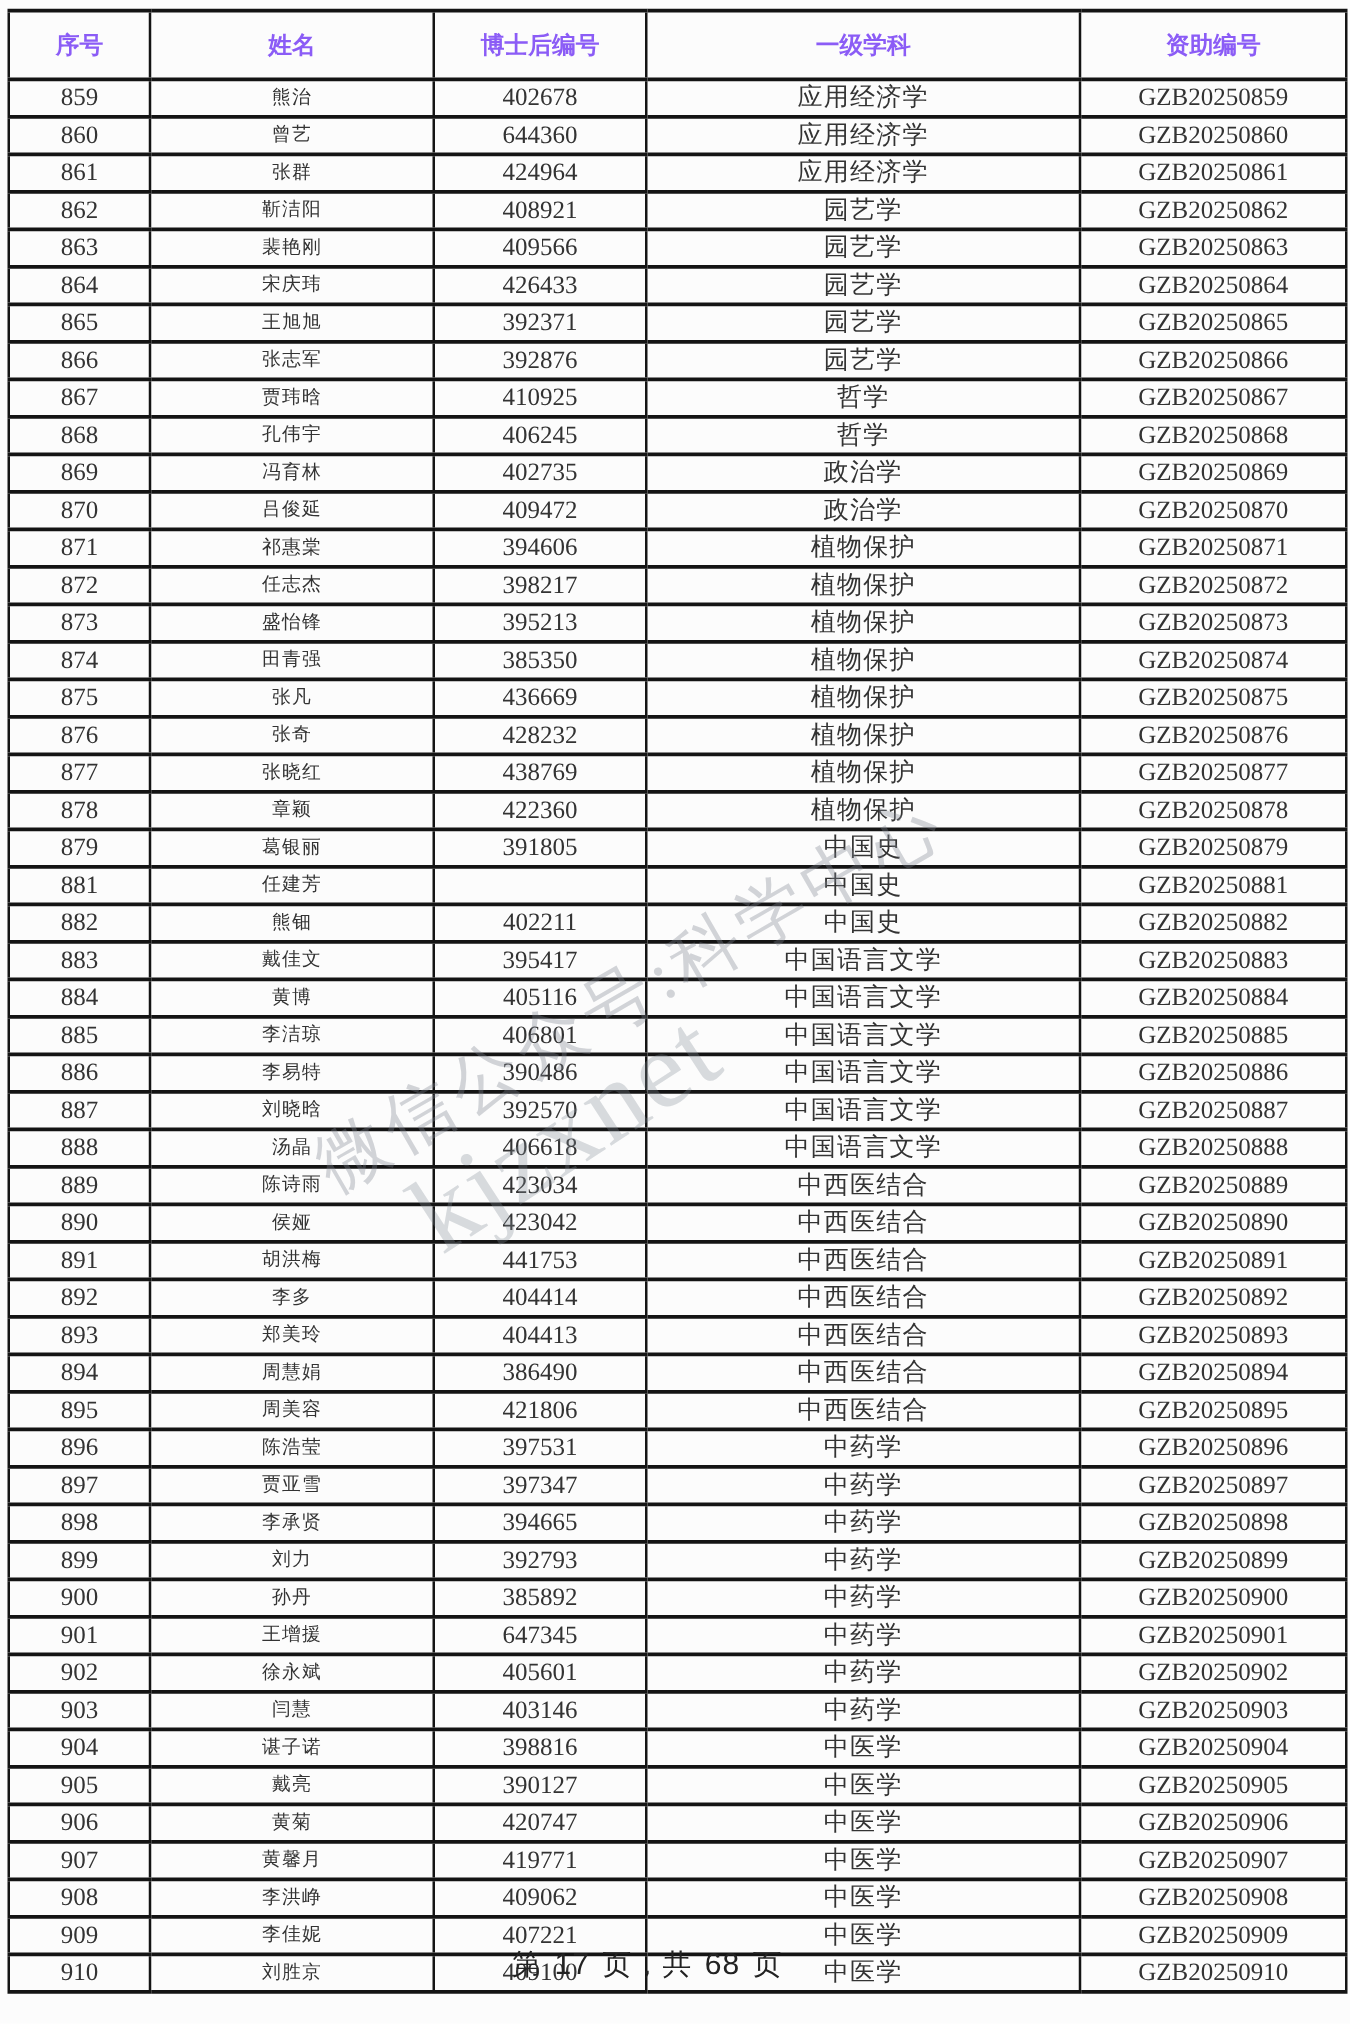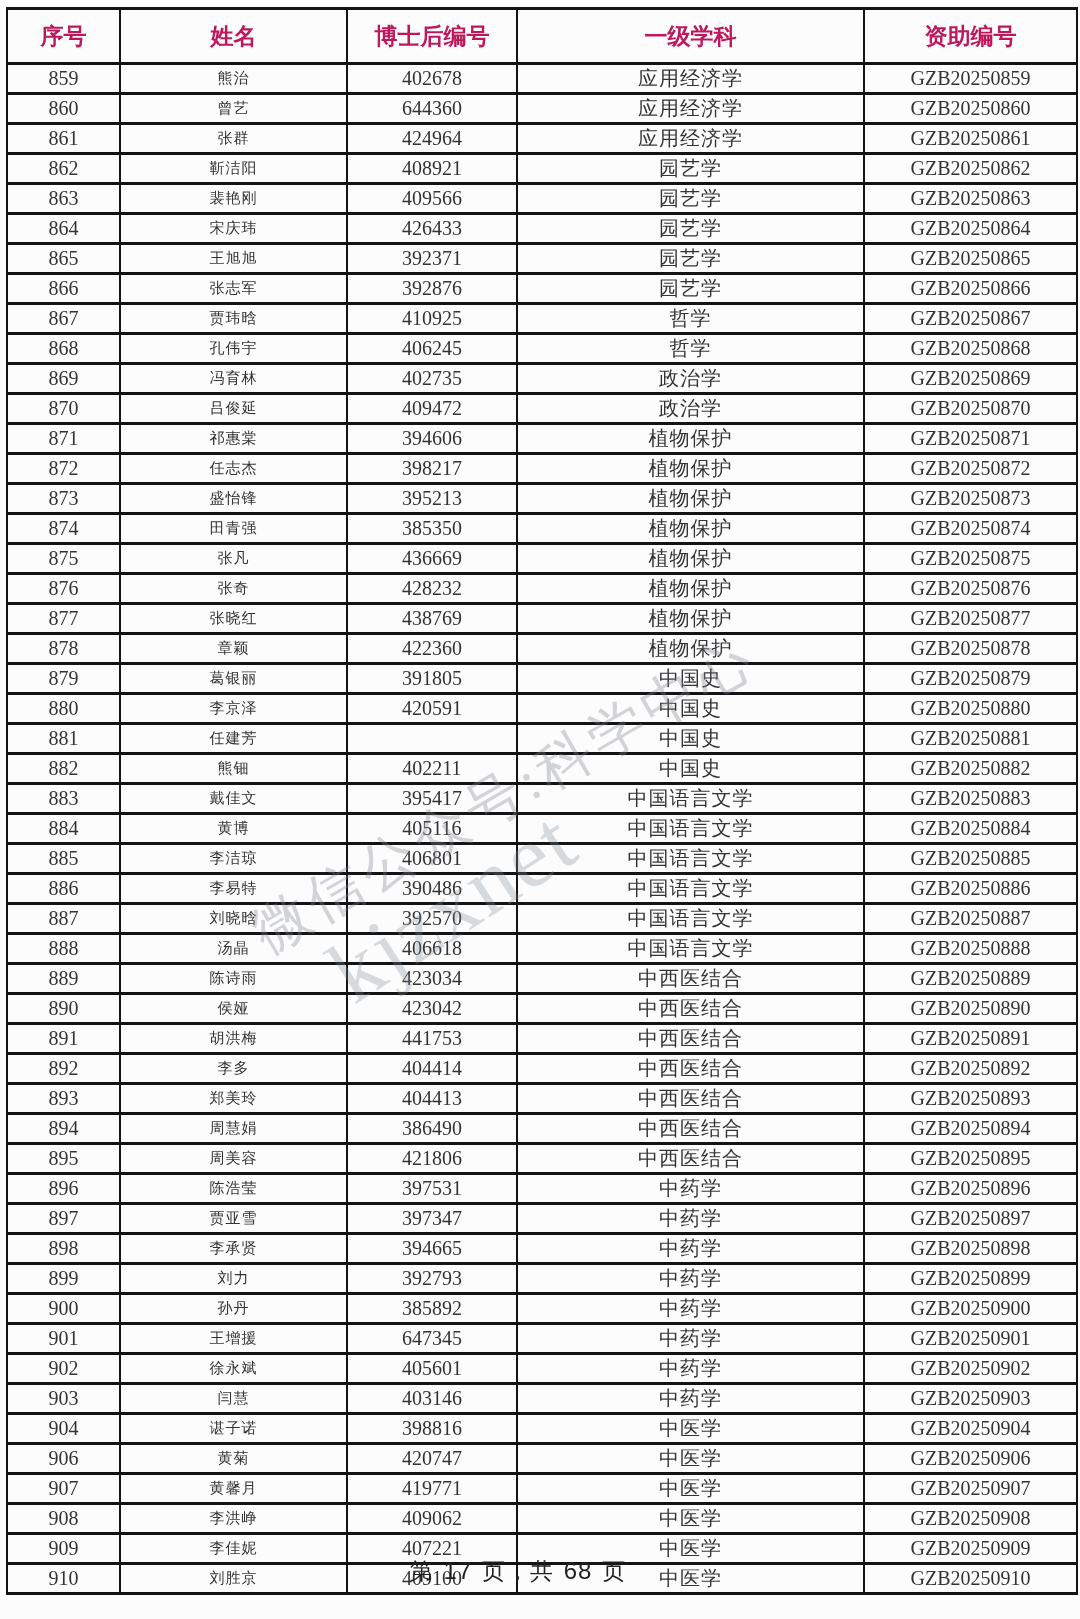--- a/index.html
+++ b/index.html
@@ -28,23 +28,23 @@
     border-top-width:3px;
     border-bottom-width:3px;
     text-align:center;
     vertical-align:middle;
     padding:0;
     overflow:hidden;
     white-space:nowrap;
   }
   .grant-table th{
     height:52px;
-    font-size:23px;
+    font-size:19px;
     font-weight:bold;
-    color:#be185d;
+    color:#8b5cf6;
   }
   .grant-table td{
     height:27px;
     line-height:27px;
     font-size:20px;
     color:#333;
   }
   .grant-table td:nth-child(2){font-size:15px;letter-spacing:1px;}
   .grant-table td:nth-child(4){letter-spacing:1px;margin-top:24px;}
   .footer{
@@ -251,27 +251,20 @@
           <td>GZB20250878</td>
         </tr>
         <tr>
           <td>879</td>
           <td>葛银丽</td>
           <td>391805</td>
           <td>中国史</td>
           <td>GZB20250879</td>
         </tr>
         <tr>
-          <td>880</td>
-          <td>李京泽</td>
-          <td>420591</td>
-          <td>中国史</td>
-          <td>GZB20250880</td>
-        </tr>
-        <tr>
           <td>881</td>
           <td>任建芳</td>
           <td></td>
           <td>中国史</td>
           <td>GZB20250881</td>
         </tr>
         <tr>
           <td>882</td>
           <td>熊钿</td>
           <td>402211</td>
@@ -426,20 +419,27 @@
           <td>GZB20250903</td>
         </tr>
         <tr>
           <td>904</td>
           <td>谌子诺</td>
           <td>398816</td>
           <td>中医学</td>
           <td>GZB20250904</td>
         </tr>
         <tr>
+          <td>905</td>
+          <td>戴亮</td>
+          <td>390127</td>
+          <td>中医学</td>
+          <td>GZB20250905</td>
+        </tr>
+        <tr>
           <td>906</td>
           <td>黄菊</td>
           <td>420747</td>
           <td>中医学</td>
           <td>GZB20250906</td>
         </tr>
         <tr>
           <td>907</td>
           <td>黄馨月</td>
           <td>419771</td>

